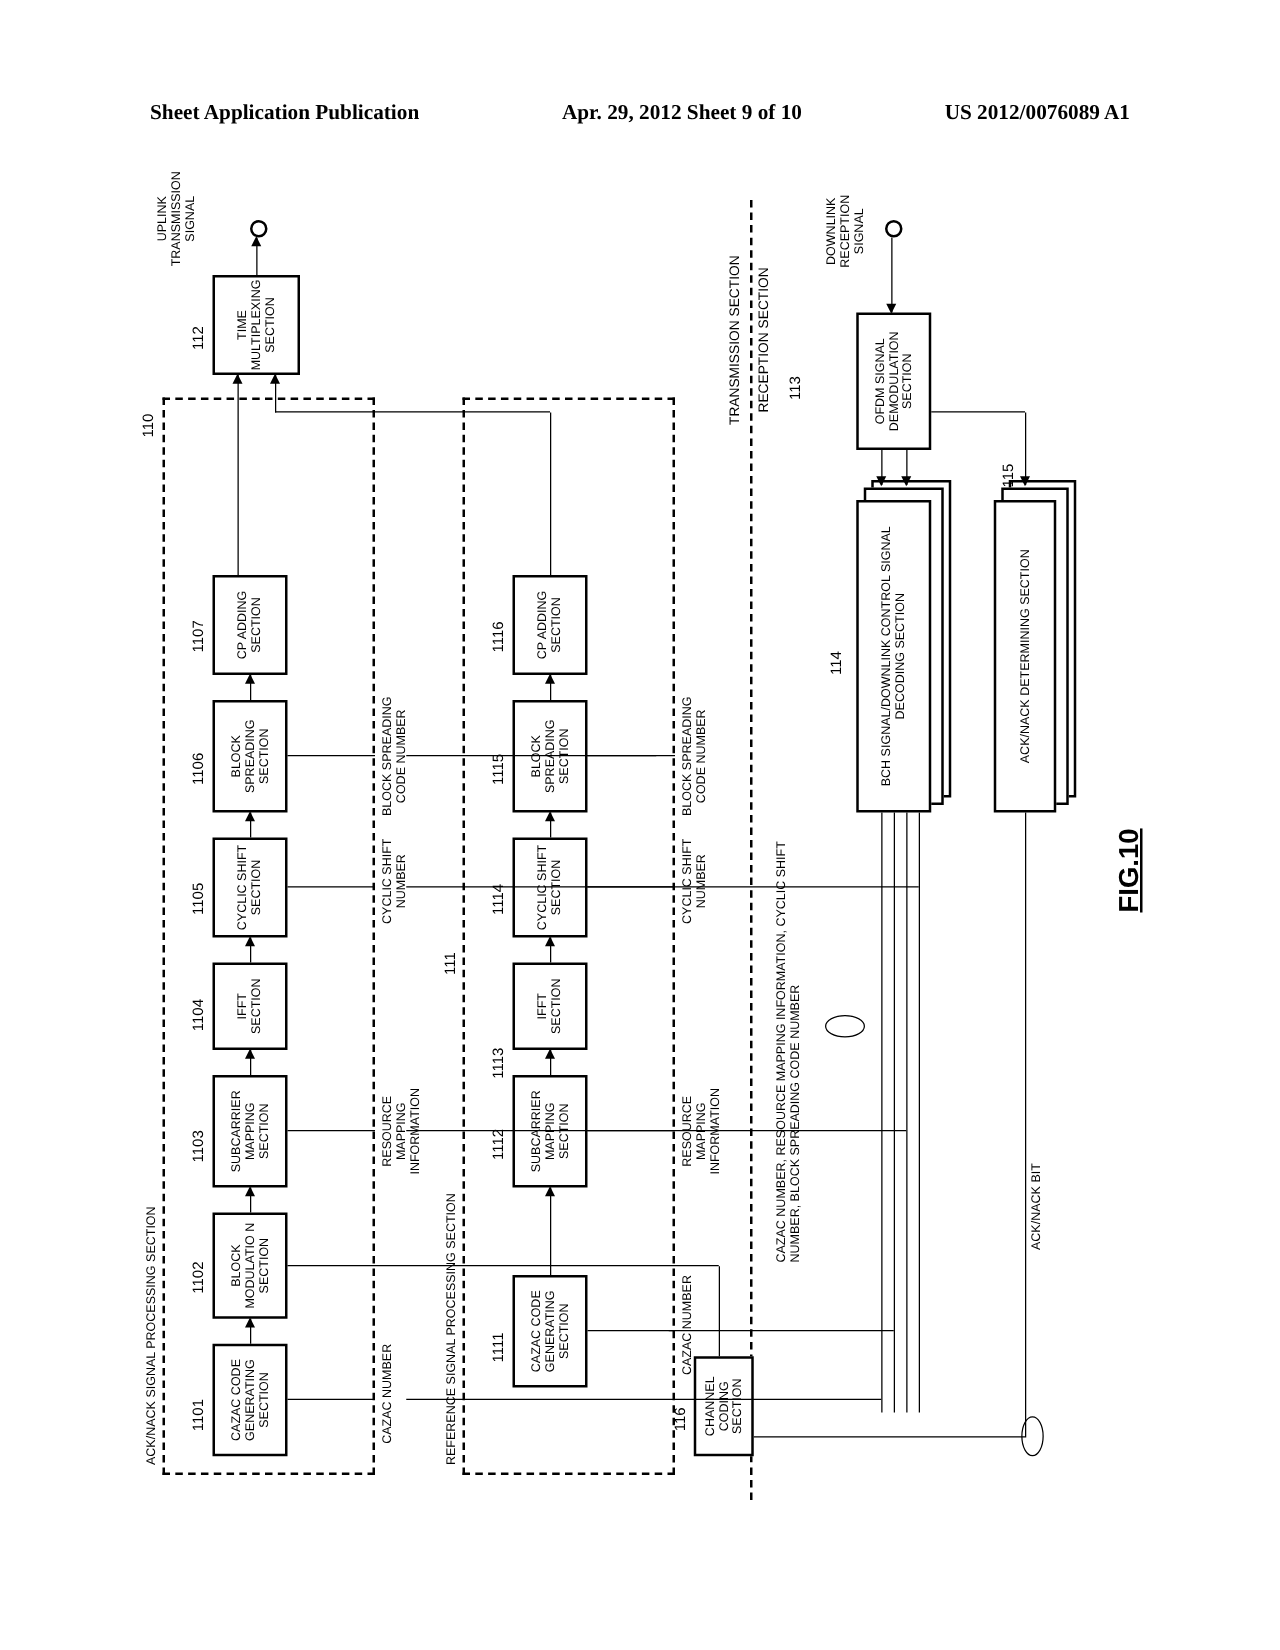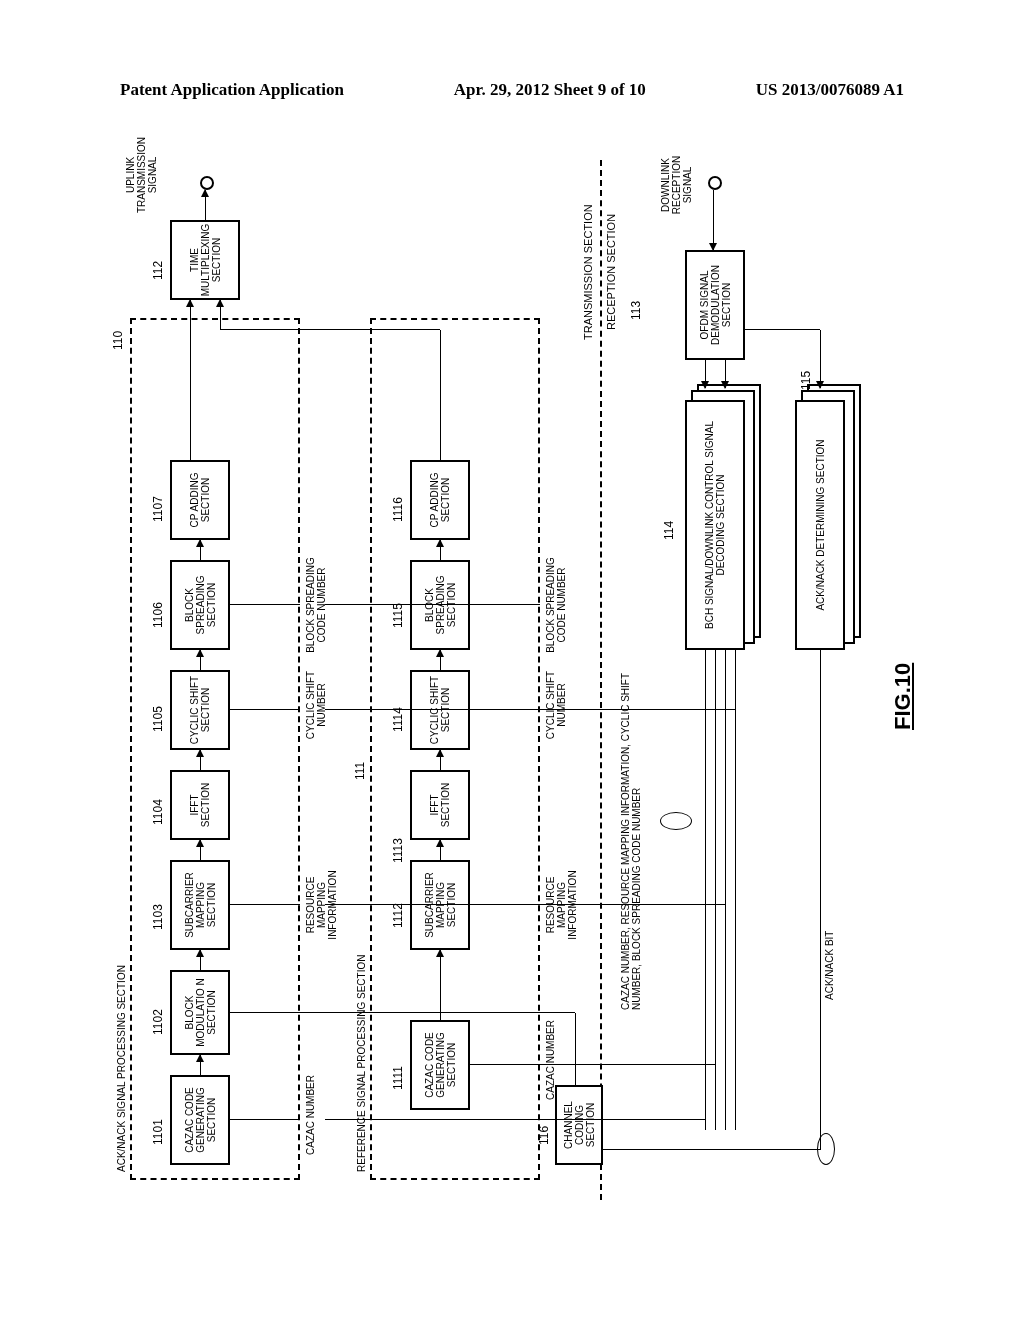--- a/index.html
+++ b/index.html
@@ -113,23 +113,23 @@
   .stack {
     position: absolute;
     border: 2px solid #000;
     background:#fff;
   }
 </style>
 </head>
 <body>
 
 <div class="page-header">
-  <span>Patent Application Application</span>
+  <span>Sheet Application Publication</span>
   <span>Apr. 29, 2012  Sheet 9 of 10</span>
-  <span>US 2013/0076089 A1</span>
+  <span>US 2012/0076089 A1</span>
 </div>
 
 <div class="figure-area">
   <div class="canvas">
 
     <div class="dashbox" style="left:20px; top:0px; width:862px; height:170px;"></div>
     <div class="label small" style="left:24px; top:-14px; background:#fff; padding:0 4px;">ACK/NACK SIGNAL PROCESSING SECTION</div>
     <div class="label num" style="left:850px; top:-18px;">110</div>
 
     <div class="box" style="left:35px; top:40px; width:90px; height:60px;">CAZAC CODE GENERATING SECTION</div>

